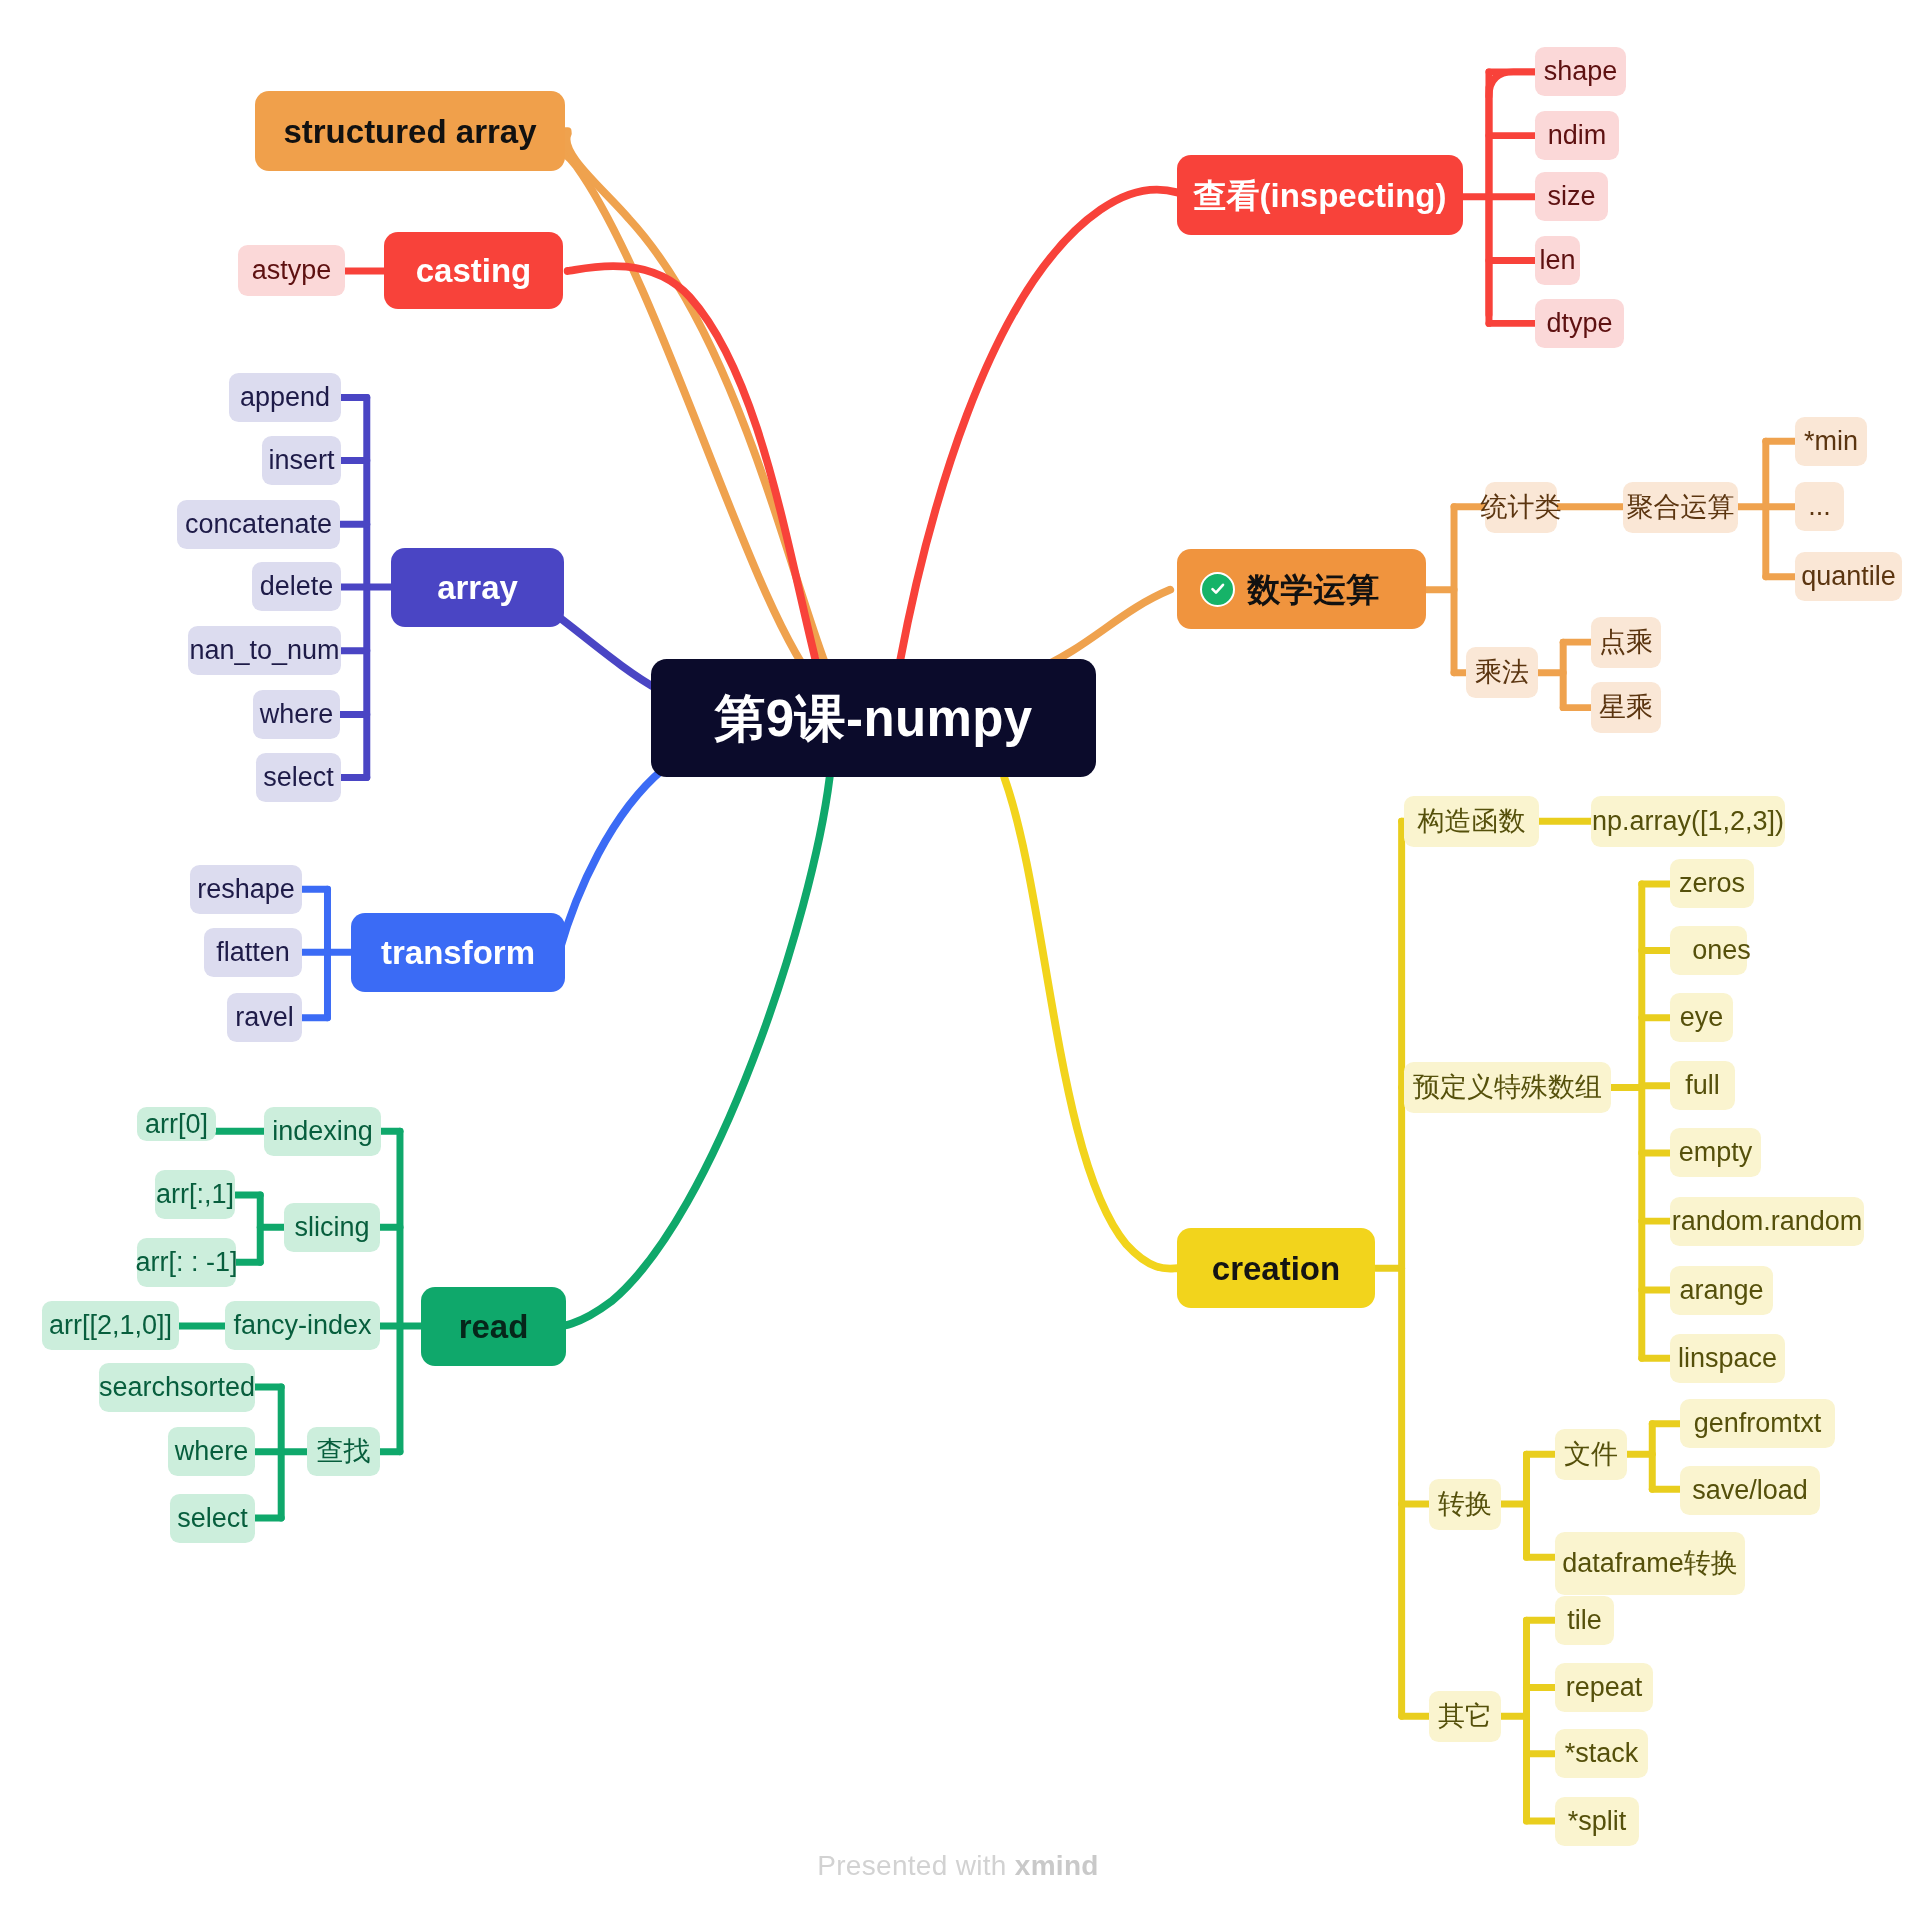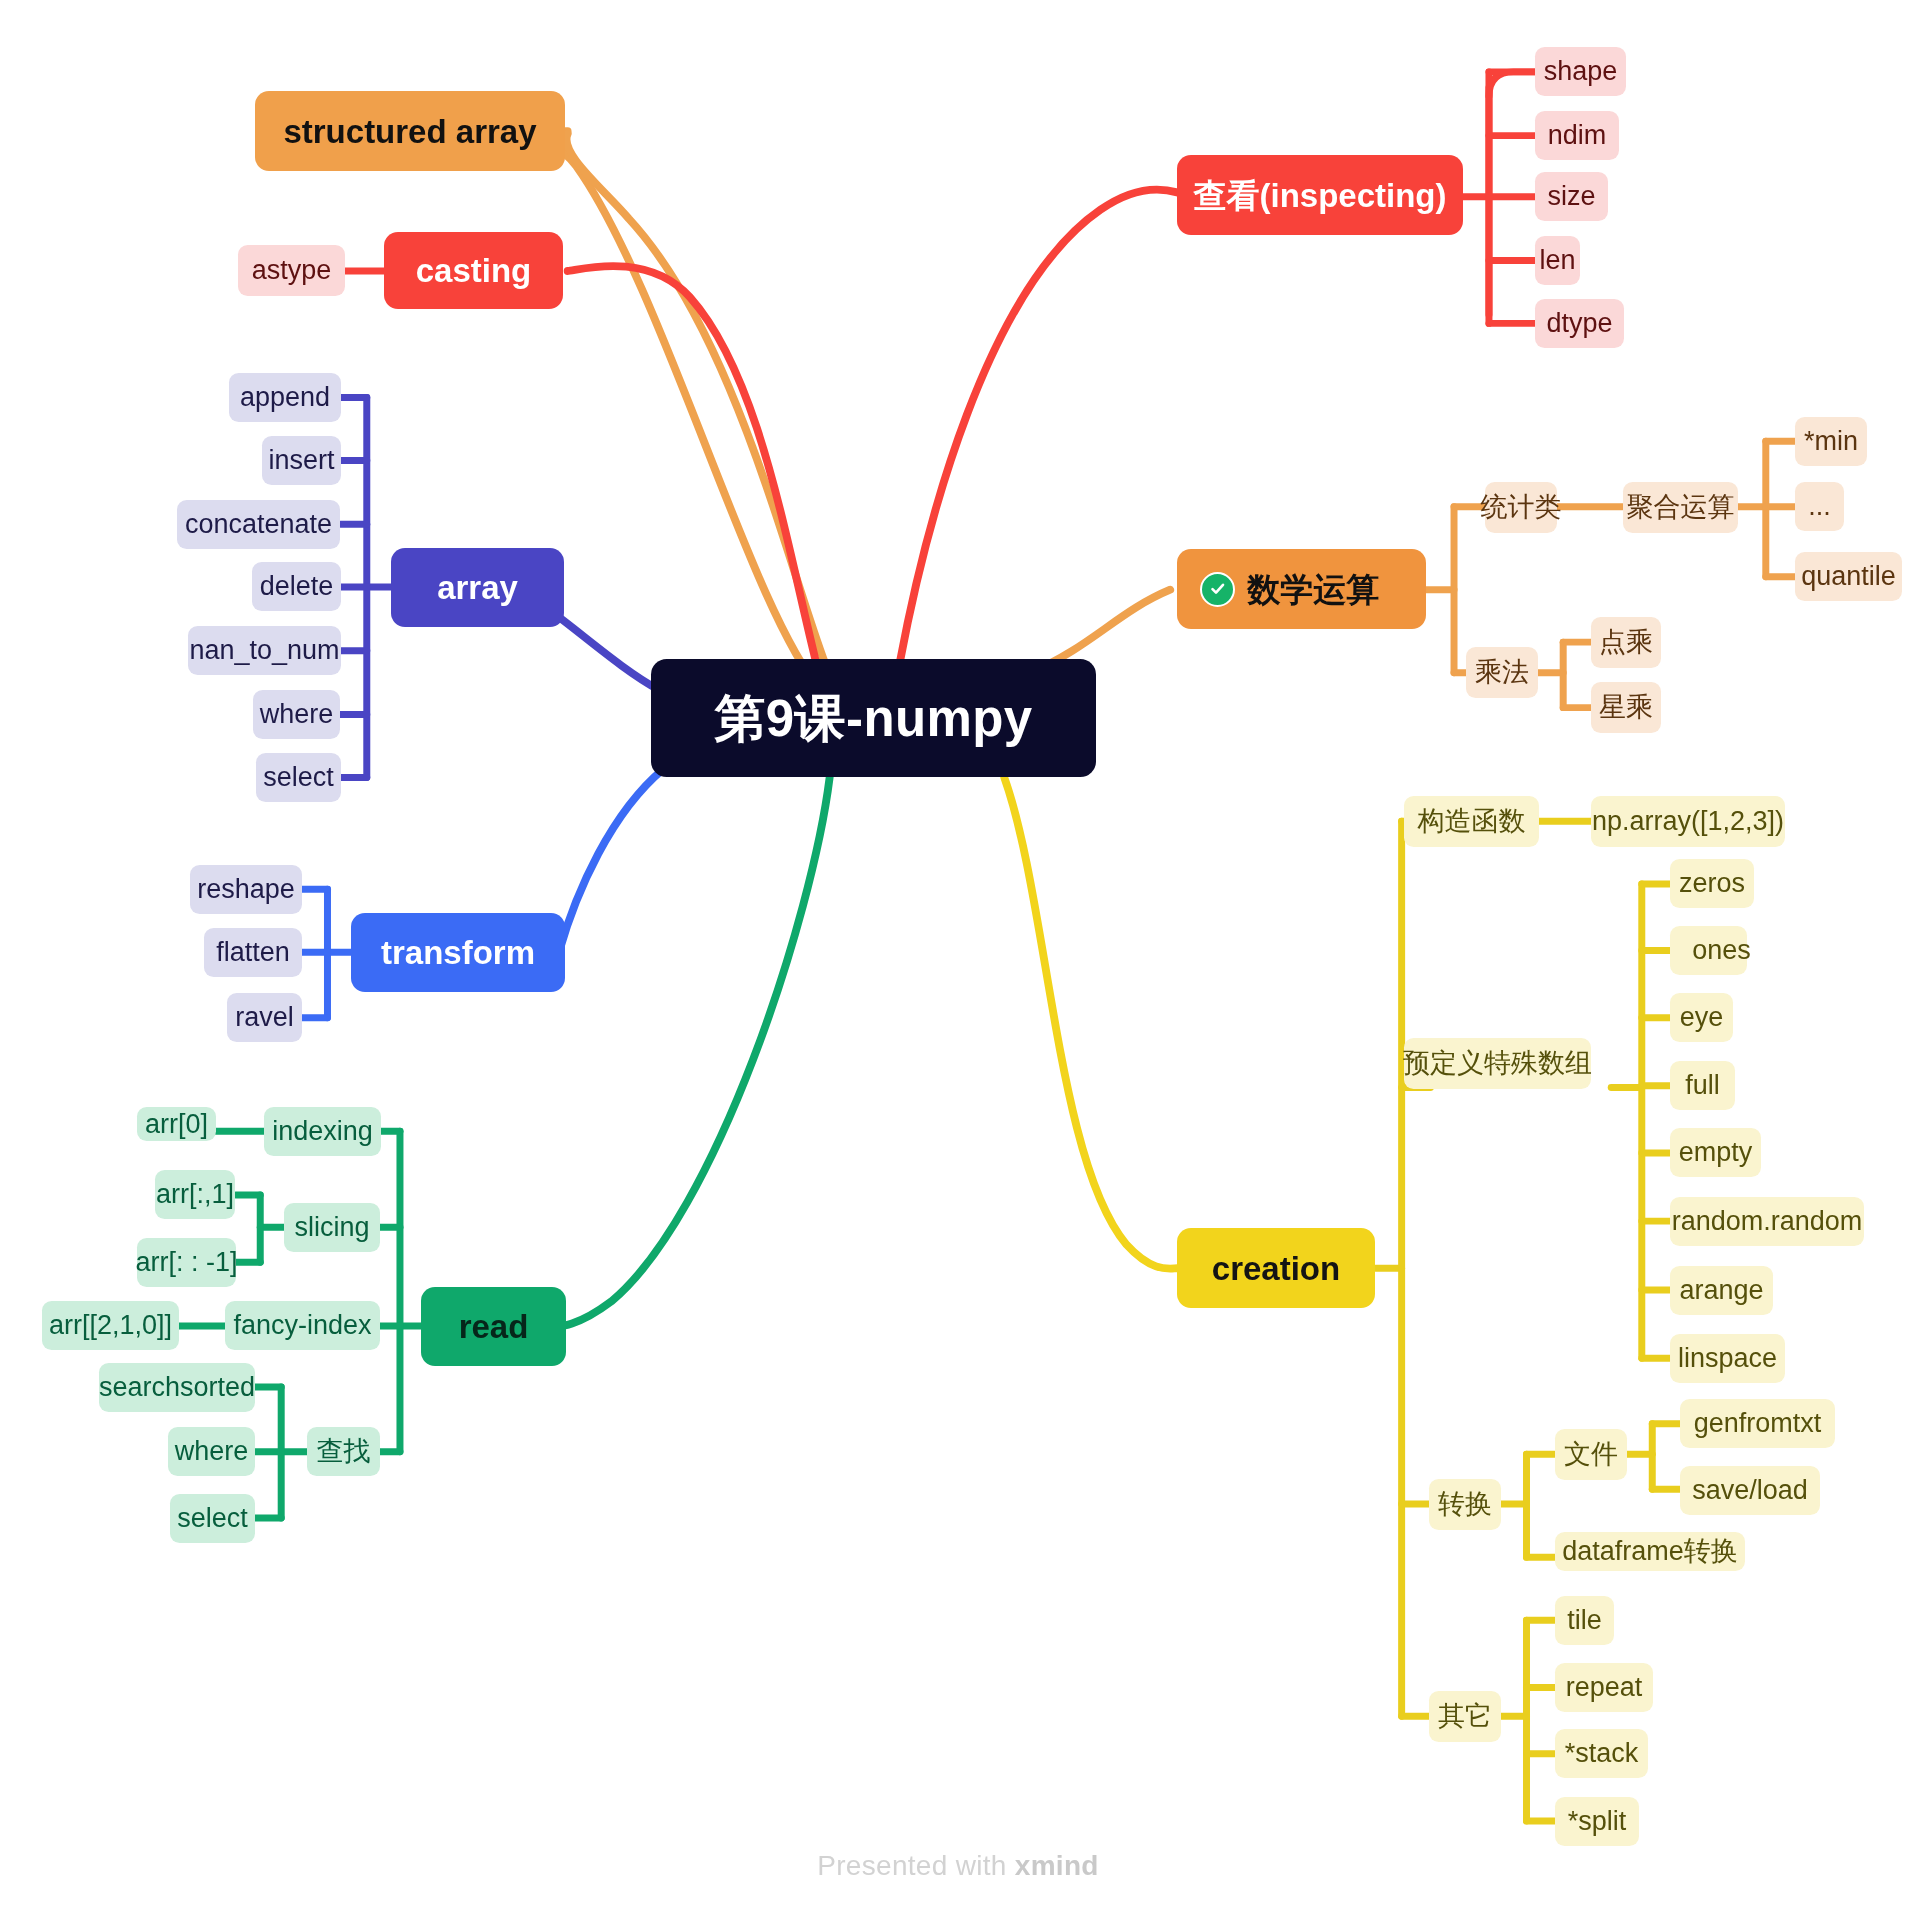--- a/index.html
+++ b/index.html
@@ -368,21 +368,21 @@
     <span>creation</span>
   </div>
 
   <div class="node leaf cream" style="left:1404px;top:796px;width:135px;height:51px;">
     <span>构造函数</span>
   </div>
   <div class="node leaf cream" style="left:1591px;top:796px;width:194px;height:51px;">
     <span>np.array([1,2,3])</span>
   </div>
 
-  <div class="node leaf cream" style="left:1404px;top:1038px;width:187px;height:51px;">
+  <div class="node leaf cream" style="left:1404px;top:1062px;width:207px;height:51px;">
     <span>预定义特殊数组</span>
   </div>
   <div class="node leaf cream" style="left:1670px;top:859px;width:84px;height:49px;">
     <span>zeros</span>
   </div>
   <div class="node leaf cream" style="left:1670px;top:926px;width:77px;height:49px;padding-left:40px;">
     <span>ones</span>
   </div>
   <div class="node leaf cream" style="left:1670px;top:993px;width:63px;height:49px;">
     <span>eye</span>
@@ -408,21 +408,21 @@
   </div>
   <div class="node leaf cream" style="left:1555px;top:1429px;width:72px;height:51px;">
     <span>文件</span>
   </div>
   <div class="node leaf cream" style="left:1680px;top:1399px;width:155px;height:49px;">
     <span>genfromtxt</span>
   </div>
   <div class="node leaf cream" style="left:1680px;top:1466px;width:140px;height:49px;">
     <span>save/load</span>
   </div>
-  <div class="node leaf cream" style="left:1555px;top:1532px;width:190px;height:39px;">
+  <div class="node leaf cream" style="left:1555px;top:1532px;width:190px;height:63px;">
     <span>dataframe转换</span>
   </div>
 
   <div class="node leaf cream" style="left:1429px;top:1691px;width:72px;height:51px;align-items:center;">
     <span>其它</span>
   </div>
   <div class="node leaf cream" style="left:1555px;top:1596px;width:59px;height:49px;">
     <span>tile</span>
   </div>
   <div class="node leaf cream" style="left:1555px;top:1663px;width:98px;height:49px;">

